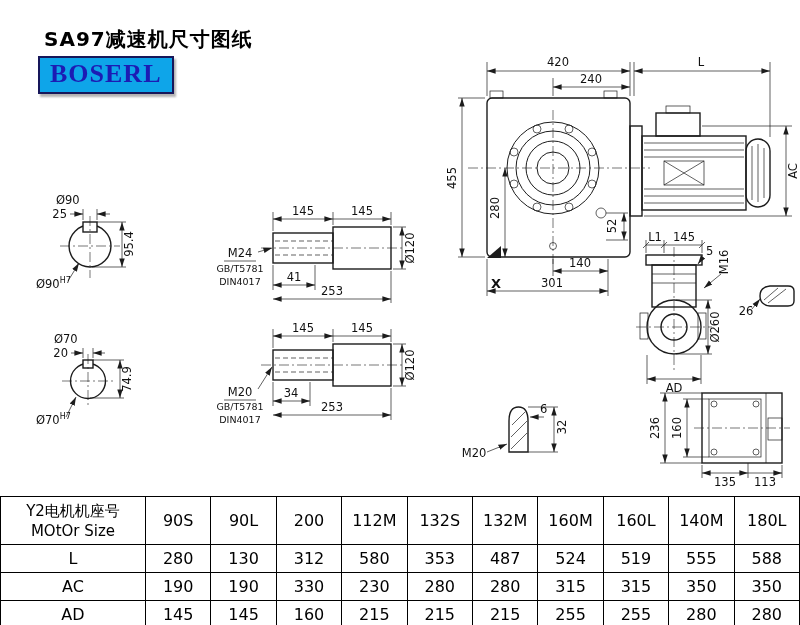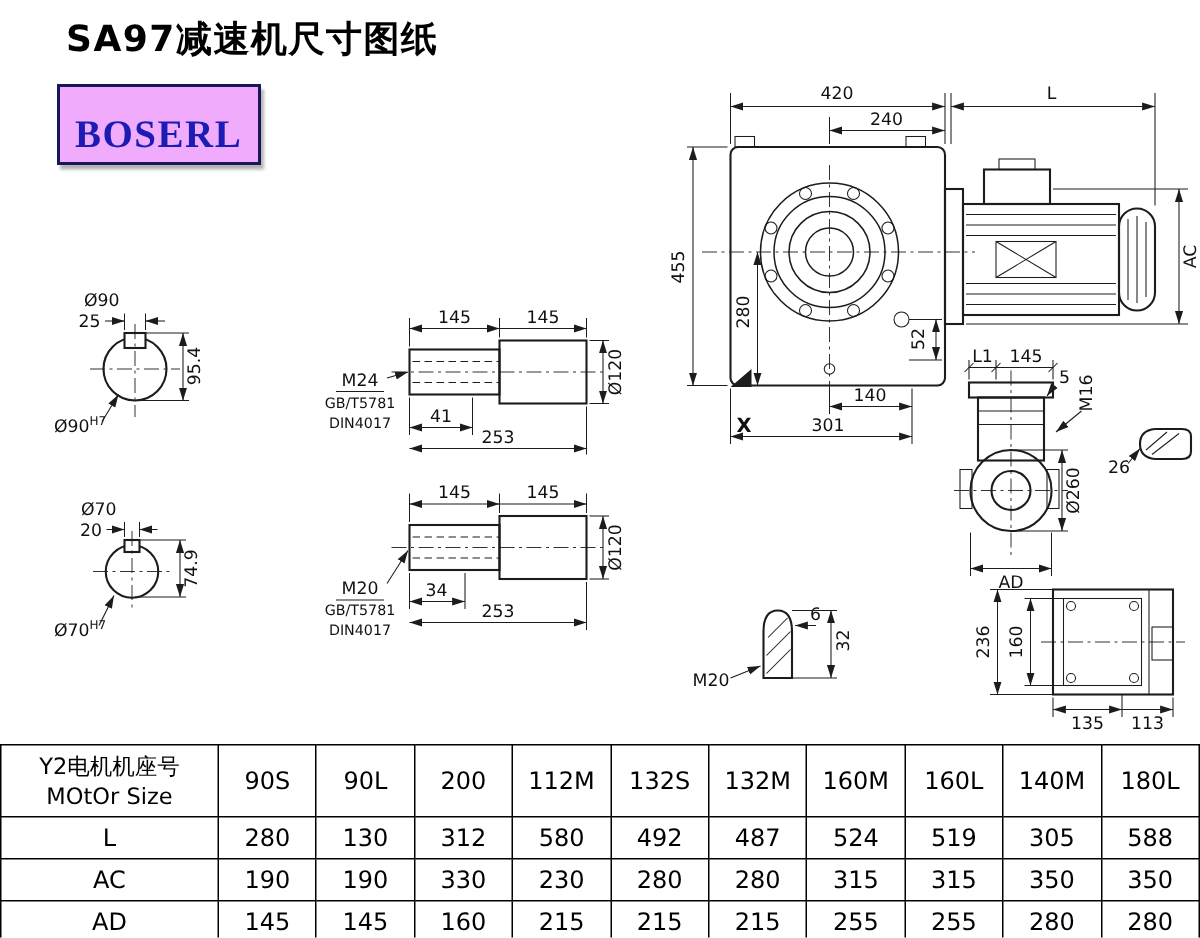--- a/index.html
+++ b/index.html
@@ -1,19 +1,19 @@
 <!DOCTYPE html>
 <html><head>
 <meta charset="utf-8">
 <style>
   *{margin:0;padding:0;box-sizing:border-box}
   html,body{width:800px;height:625px;background:#fff;overflow:hidden}
   body{font-family:"DejaVu Sans",sans-serif;position:relative;color:#000}
-  .title{position:absolute;left:44px;top:10px;font-size:24px;font-weight:bold;letter-spacing:1px;font-family:"DejaVu Sans",sans-serif}
-  .logo{position:absolute;left:38px;top:56px;padding:17px 10px 3px 10px;border:2px solid #17175a;box-shadow:2px 3px 2px rgba(0,0,0,.3);background:#f0abfc}
+  .title{position:absolute;left:44px;top:26px;font-size:20px;font-weight:bold;letter-spacing:1px;font-family:"DejaVu Sans",sans-serif}
+  .logo{position:absolute;left:38px;top:56px;padding:1px 10px 3px 10px;border:2px solid #17175a;box-shadow:2px 3px 2px rgba(0,0,0,.3);background:#0ea5e9}
   .logo span{font-family:"Liberation Serif",serif;font-size:26px;font-weight:bold;color:#1c1cb4;letter-spacing:1px}
   svg.draw{position:absolute;left:0;top:0}
   
   .o{fill:none;stroke:#1c1c1c;stroke-width:1.4}
   .ow{fill:#fff;stroke:#1c1c1c;stroke-width:1.4}
   .m{fill:none;stroke:#1c1c1c;stroke-width:1}
   .t{fill:none;stroke:#1c1c1c;stroke-width:.7}
   .d{fill:none;stroke:#1c1c1c;stroke-width:.7}
   .cl{fill:none;stroke:#1c1c1c;stroke-width:.6;stroke-dasharray:10 3 2 3}
   .hd{fill:none;stroke:#1c1c1c;stroke-width:.7;stroke-dasharray:5 3}
@@ -399,25 +399,25 @@
       <th>160L</th>
       <th>140M</th>
       <th>180L</th>
     </tr>
     <tr class="drow">
       <th>L</th>
       <td>280</td>
       <td>130</td>
       <td>312</td>
       <td>580</td>
-      <td>492</td>
+      <td>353</td>
       <td>487</td>
       <td>524</td>
       <td>519</td>
-      <td>305</td>
+      <td>555</td>
       <td>588</td>
     </tr>
     <tr class="drow">
       <th>AC</th>
       <td>190</td>
       <td>190</td>
       <td>330</td>
       <td>230</td>
       <td>280</td>
       <td>280</td>

